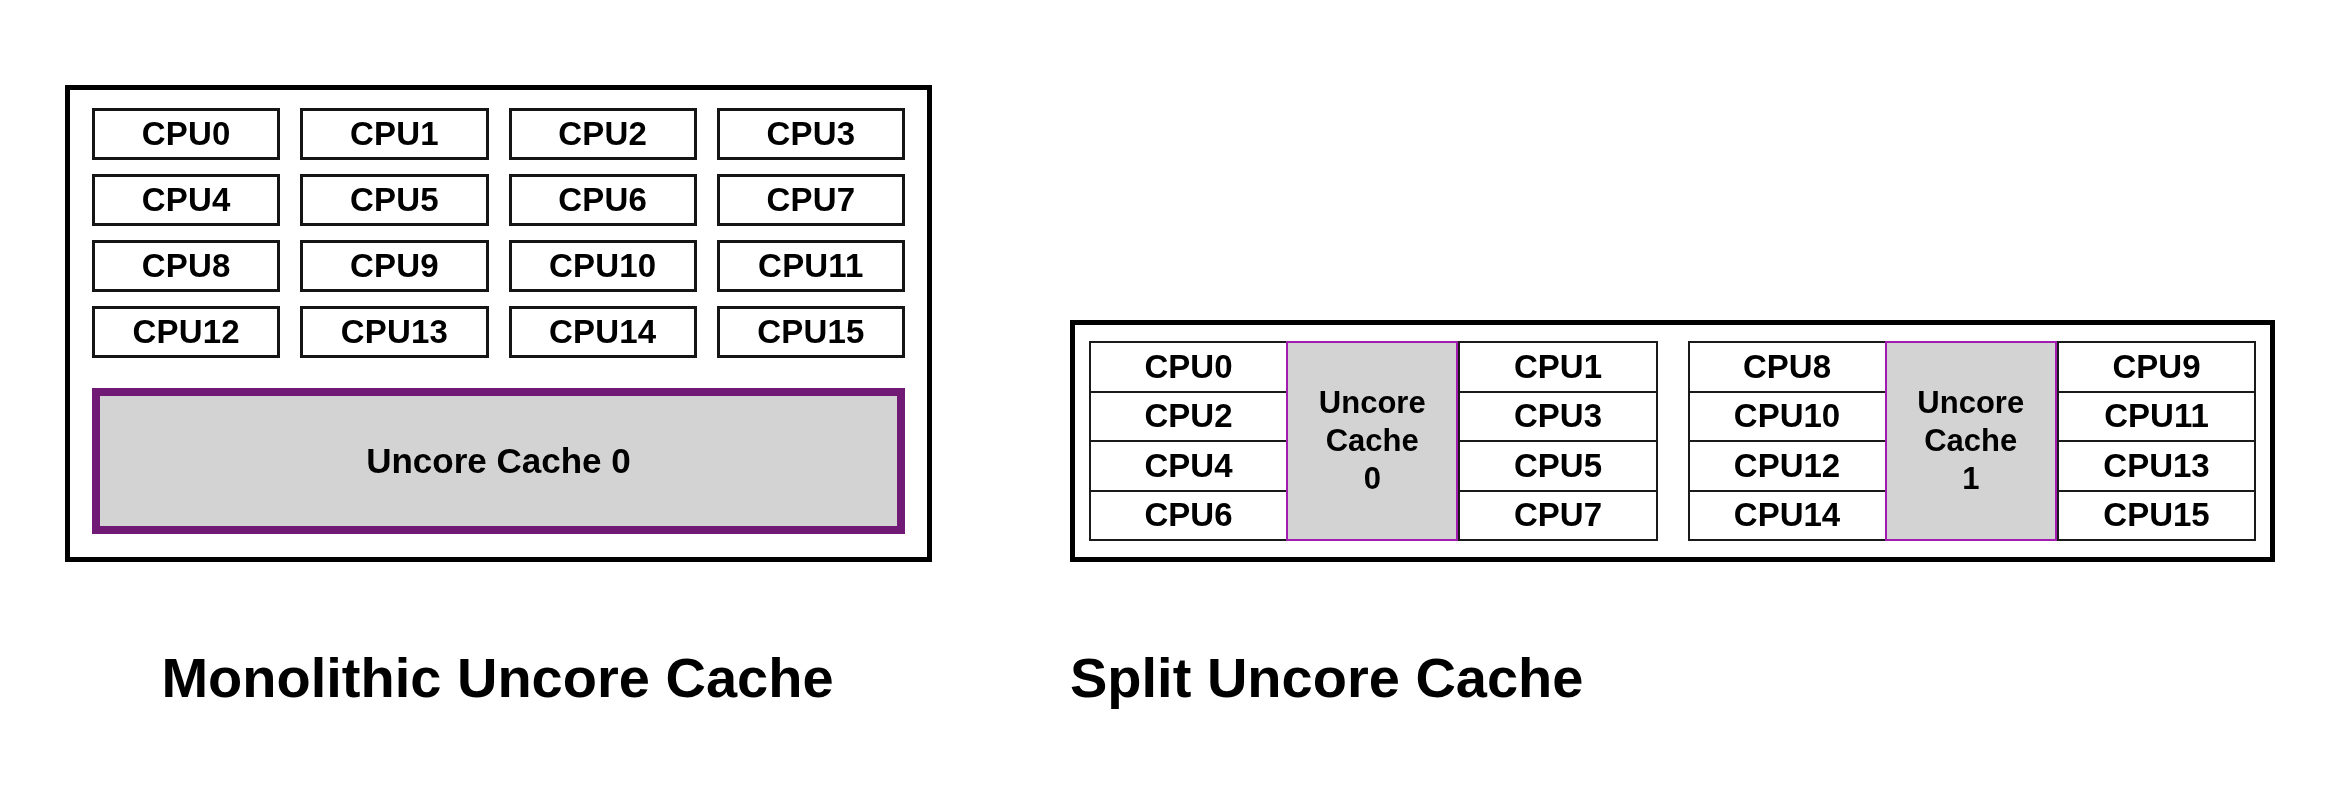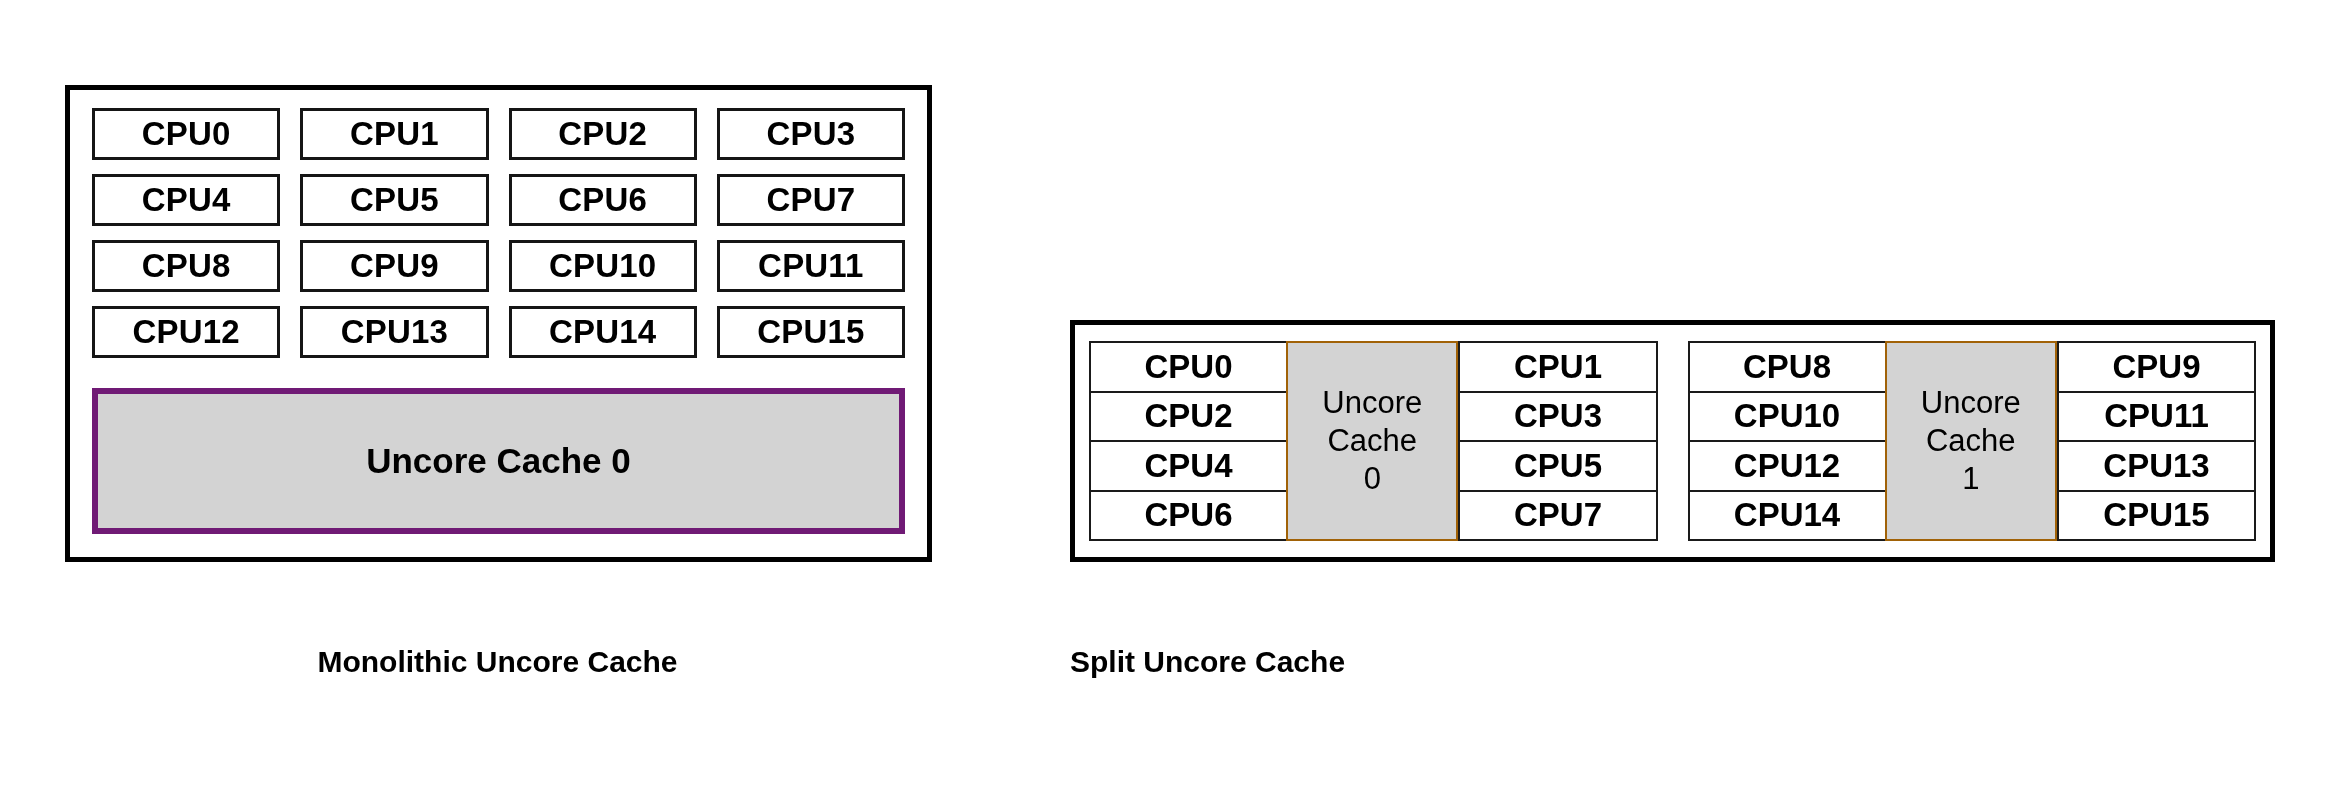--- a/index.html
+++ b/index.html
@@ -53,21 +53,21 @@
     font-weight: bold;
     letter-spacing: 0.2px;
   }
   #mono-uncore {
     position: absolute;
     left: 22px;
     right: 22px;
     top: 298px;
     height: 146px;
     box-sizing: border-box;
-    border: 6px solid #701a75;
+    border: 8px solid #701a75;
     background: #d3d3d3;
     display: flex;
     align-items: center;
     justify-content: center;
     font-size: 35px;
     font-weight: bold;
   }
 
   
   #split-diagram {
@@ -105,37 +105,37 @@
     display: flex;
     align-items: center;
     justify-content: center;
     font-size: 33px;
     font-weight: bold;
   }
   .split-cpu:first-child { margin-top: 0; }
   .split-uncore {
     flex: 0.88 1 0;
     box-sizing: border-box;
-    border: 2px solid #a16207;
+    border: 2px solid #a21caf;
     margin-left: -2px;
     background: #d3d3d3;
     display: flex;
     flex-direction: column;
     align-items: center;
     justify-content: center;
     font-size: 31px;
-    font-weight: normal;
+    font-weight: bold;
     line-height: 1.22;
     text-align: center;
   }
 
   
   .caption {
     position: absolute;
-    font-size: 30px;
+    font-size: 56px;
     font-weight: bold;
     white-space: nowrap;
     color: #000000;
   }
   #caption-mono  { left: 0px;    top: 645px; width: 995px;  text-align: center; }
   #caption-split { left: 1070px; top: 645px; width: 1205px; text-align: left; }
 </style>
 </head>
 <body>
 

